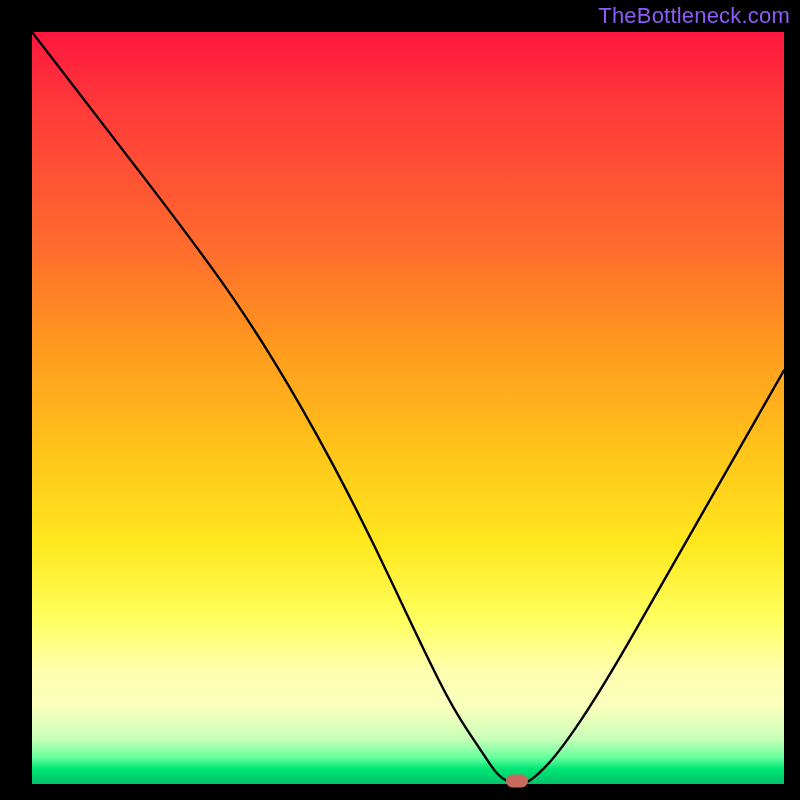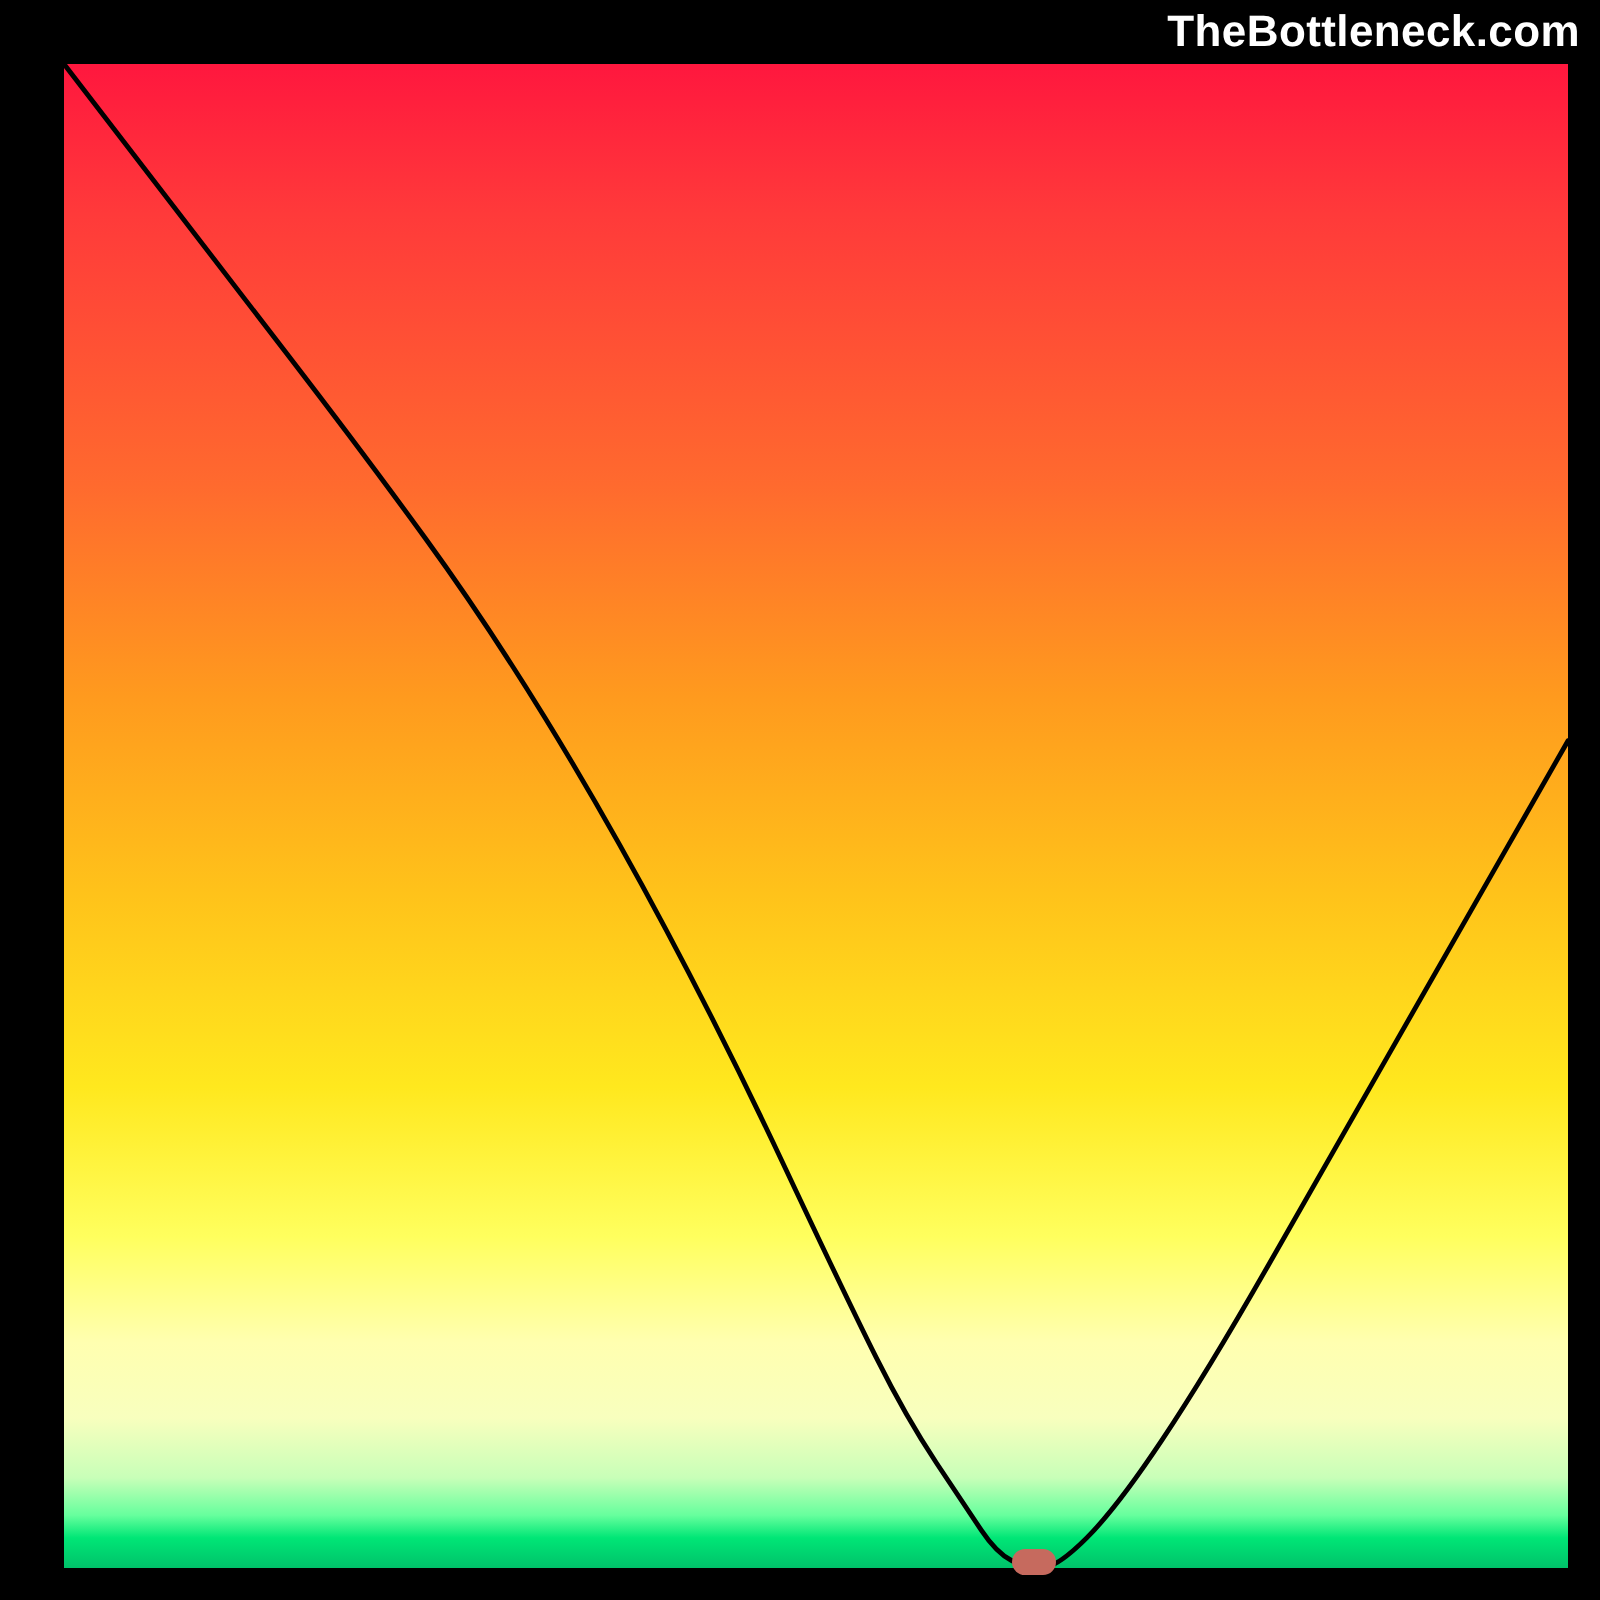--- a/index.html
+++ b/index.html
@@ -41,23 +41,23 @@
         #c8ffb8 94%,
         #66ff9d 96.5%,
         #00e676 98%,
         #00c26a 100%
       );
   }
   .watermark {
     position: absolute;
     top: 3px;
     right: 10px;
-    color: #ffffff;
+    color: #8b5cf6;
     font-size: 22px;
-    font-weight: 700;
+    font-weight: 400;
     letter-spacing: 0.2px;
   }
   svg.curve {
     position: absolute;
     left: 0;
     top: 0;
     width: 752px;
     height: 752px;
     pointer-events: none;
   }

